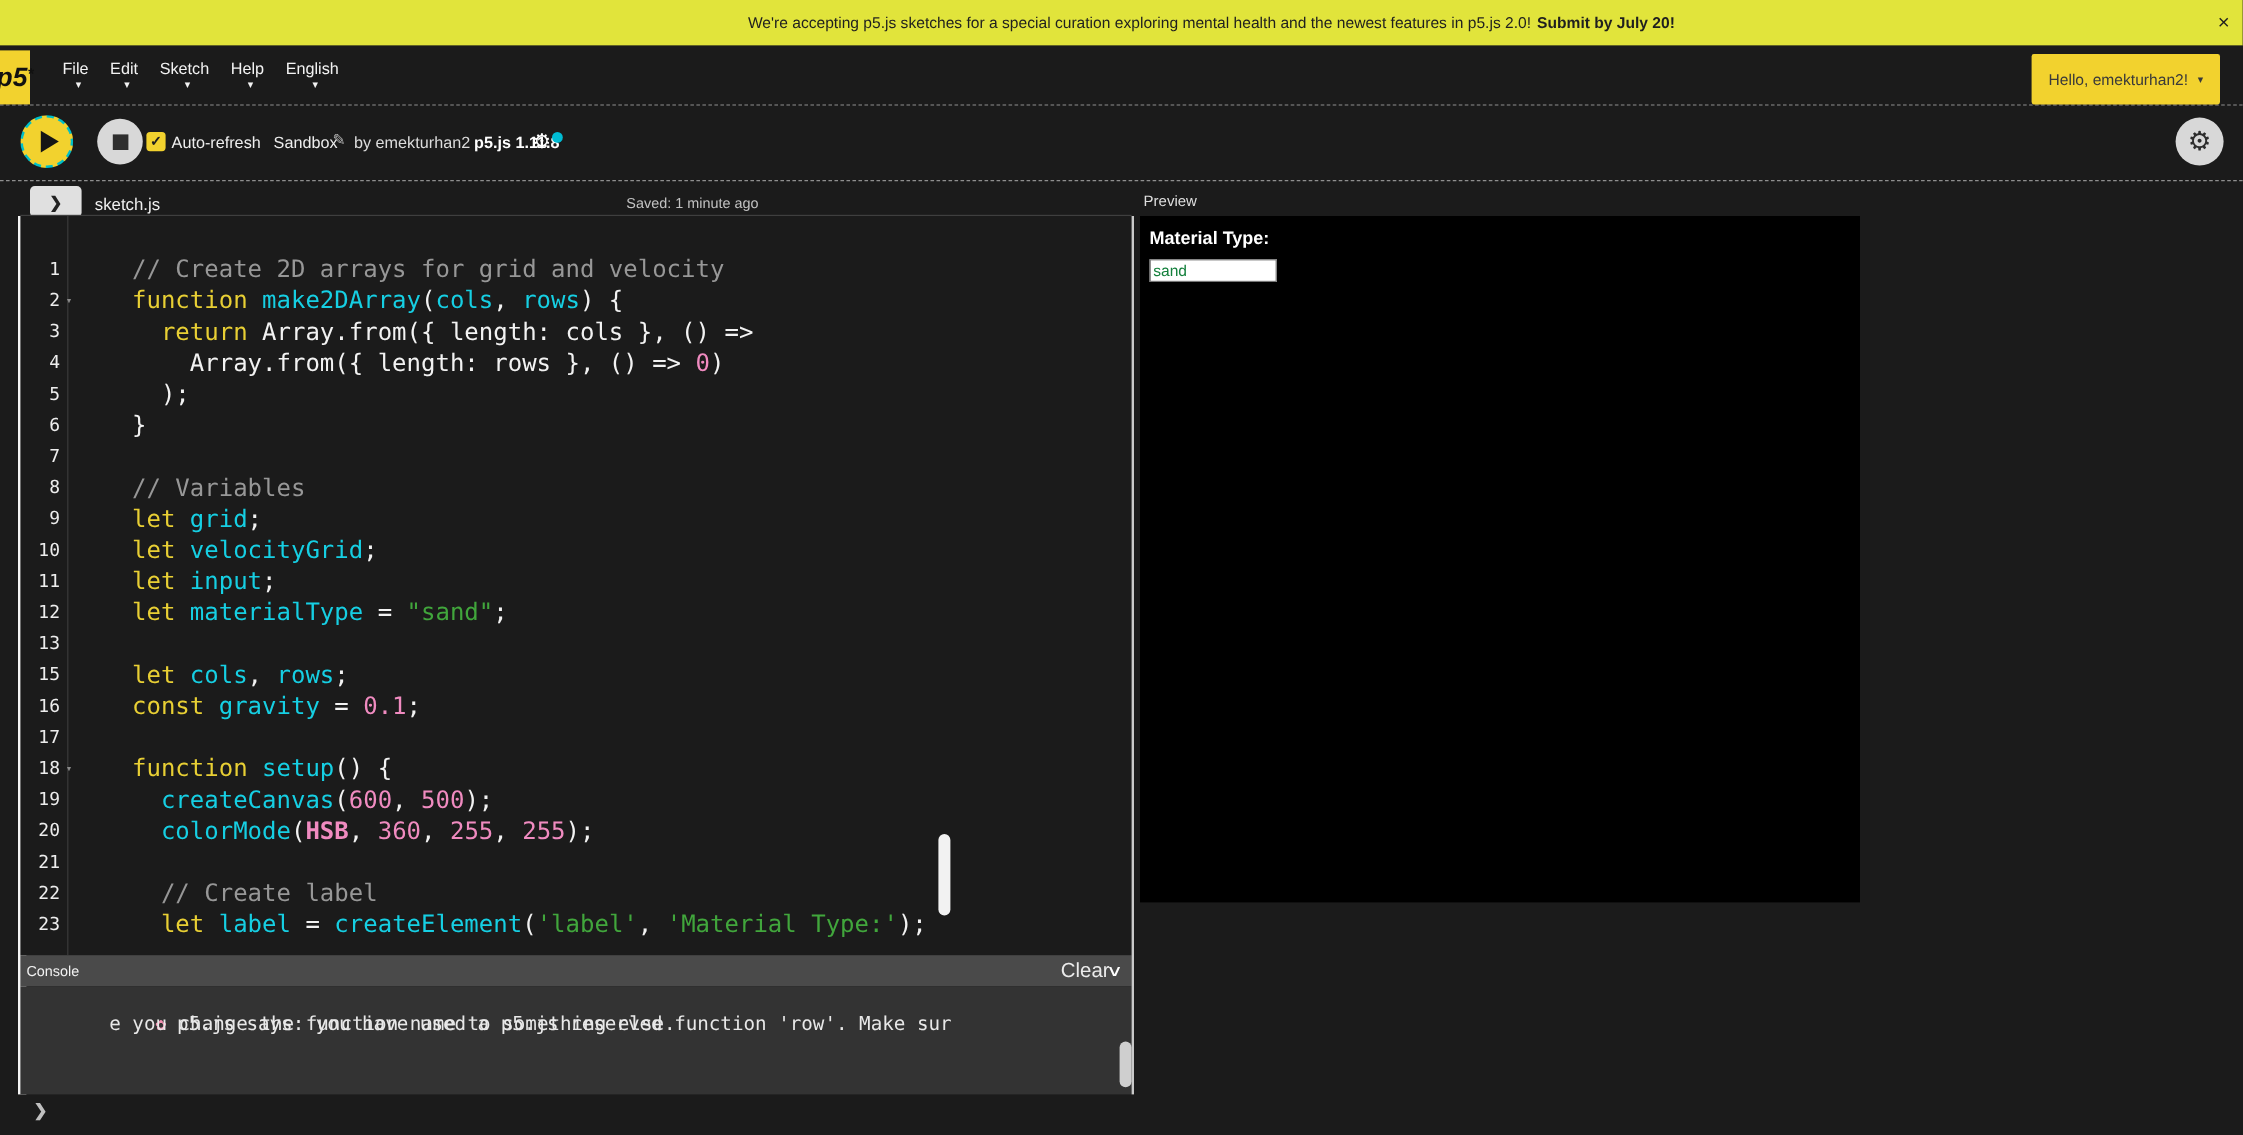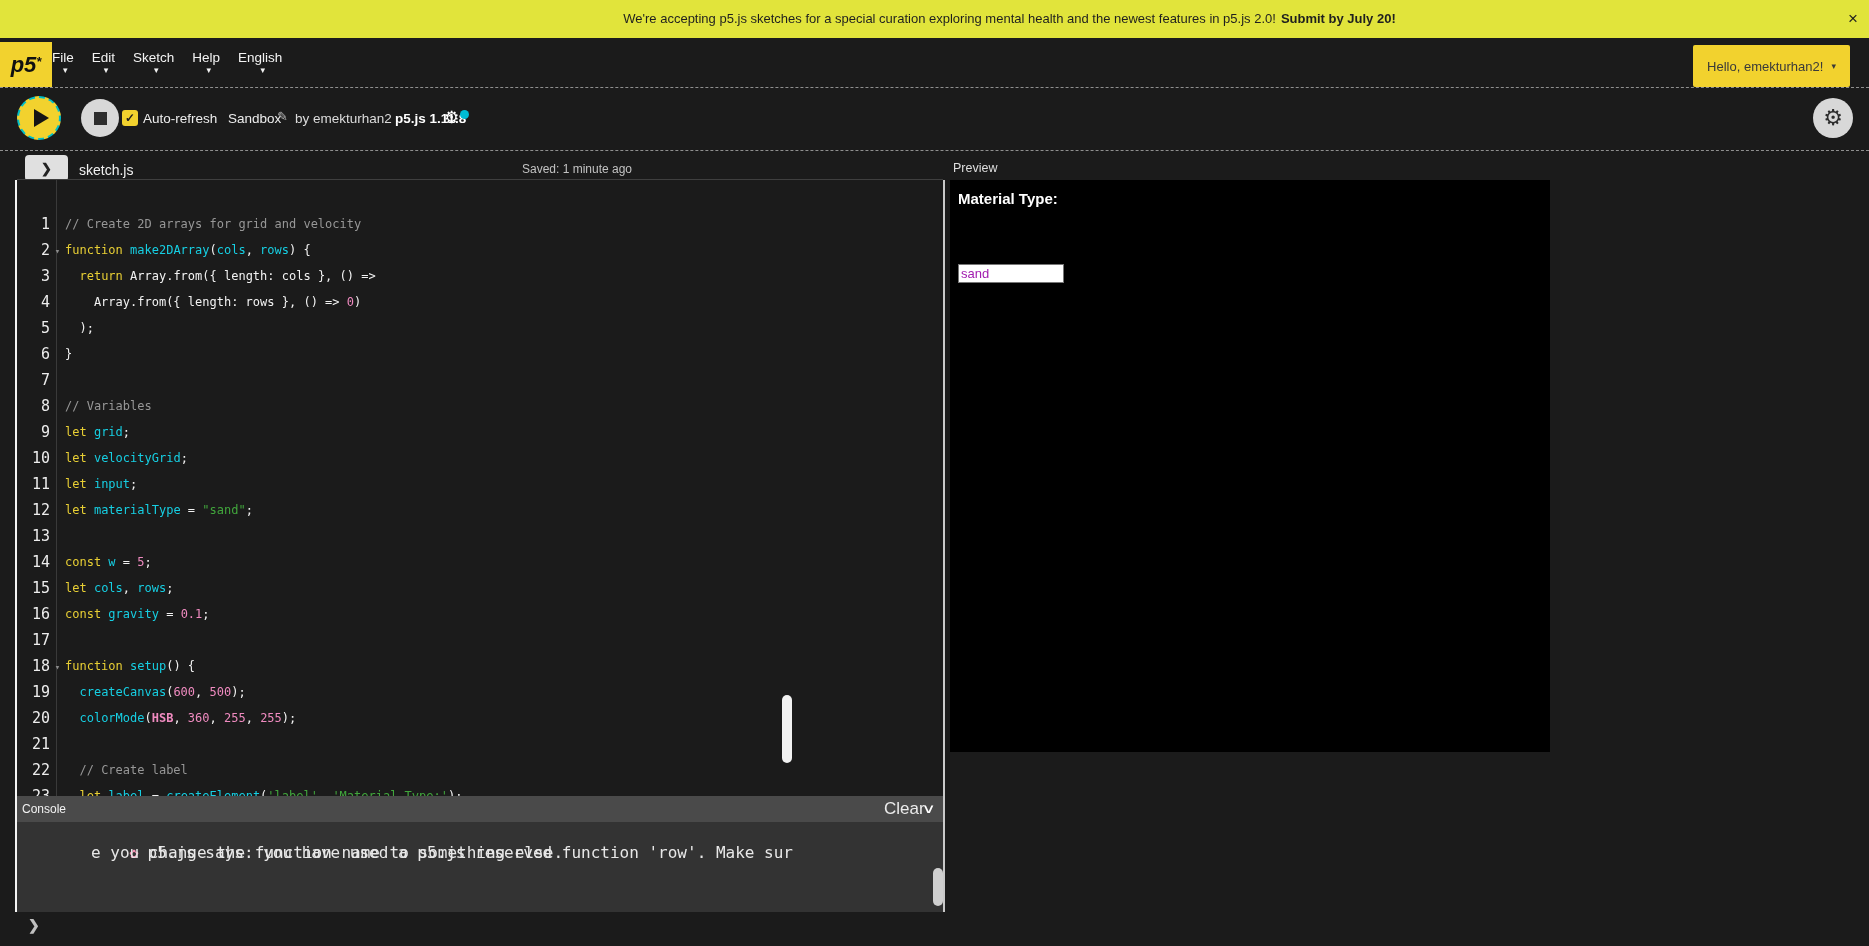--- a/index.html
+++ b/index.html
@@ -11,21 +11,21 @@
 
   
   .banner{left:0;top:0;width:1869px;height:38px;background:#e1e43b;color:#1f1f1f;
     font-size:13px;line-height:38px;text-align:center;padding-left:150px;box-sizing:border-box;}
   .banner b{margin-left:5px;}
   .banner-close{left:1838px;top:0;width:30px;height:38px;line-height:38px;text-align:center;
     color:#1f1f1f;font-size:17px;cursor:pointer;}
 
   
   .nav{left:0;top:38px;width:1869px;height:49px;background:#1b1b1b;}
-  .logo{left:0;top:42px;width:52px;height:45px;background:#f2d22e;color:#111;z-index:3;
+  .logo{left:0;top:42px;width:25px;height:45px;background:#f2d22e;color:#111;z-index:3;
     display:flex;align-items:center;justify-content:center;
     font-style:italic;font-weight:bold;font-size:22px;}
   .logo sup{font-size:13px;margin-top:-6px;}
   .menus{left:52px;top:38px;height:49px;display:flex;align-items:center;gap:18px;}
   .menu-item{color:#f3f3f3;font-size:13.5px;display:flex;align-items:center;cursor:pointer;flex-direction:column;}
   .menu-item .caret{font-size:9px;margin-left:5px;color:#f3f3f3;}
   .account{left:1693px;top:45px;width:157px;height:42px;background:#f2d22e;border-radius:2px;z-index:3;
     display:flex;align-items:center;justify-content:center;color:#3a3a3a;font-size:13px;cursor:pointer;}
   .account .caret{font-size:9px;margin-left:8px;}
 
@@ -58,21 +58,21 @@
   .tabbar-border{left:17px;top:179px;width:926px;height:1px;background:#3f3f3f;}
   .left-strip{left:15px;top:180px;width:7px;height:732px;background:#f5f5f5;}
 
   
   .editor{left:17px;top:180px;width:926px;height:616px;background:#1b1b1b;overflow:hidden;}
   .gutter-line{left:39px;top:0;width:1px;height:100%;background:#3a3a3a;position:absolute;}
   .code-lines{position:absolute;left:0;top:31px;width:100%;}
   .crow{display:flex;height:26px;line-height:26px;font-family:"DejaVu Sans Mono",monospace;}
   .ln{width:33px;text-align:right;color:#ededed;font-size:15px;flex:none;}
   .fold{width:15px;flex:none;text-align:center;color:#8a8a8a;font-size:9px;line-height:28px;}
-  .ctext{white-space:pre;font-size:12px;}
+  .ctext{white-space:pre;font-size:20px;margin-left:45px;}
   .t-c{color:#979797;}
   .t-k{color:#e8cf34;}
   .t-d{color:#16cfe3;}
   .t-n{color:#f08bc0;}
   .t-N{color:#f08bc0;font-weight:bold;}
   .t-s{color:#41a63c;}
   .t-p{color:#f2f2f2;}
   .ed-scroll{left:782px;top:695px;width:10px;height:68px;background:#f2f2f2;border-radius:5px;}
 
   
@@ -86,21 +86,21 @@
   .flower{color:#f48fb1;font-size:15px;margin-right:9px;}
   .con-scroll{left:933px;top:868px;width:10px;height:38px;background:#cfcfcf;border-radius:5px;}
   .prompt{left:28px;top:917px;font-size:14px;font-weight:bold;color:#c0c0c0;}
 
   
   .divider{left:943px;top:180px;width:2px;height:732px;background:#c9c9c9;}
   .preview-title{left:953px;top:161px;font-size:12.5px;color:#dedede;}
   .canvas{left:950px;top:180px;width:600px;height:572px;background:#000;}
   .material-label{position:absolute;left:8px;top:10px;color:#fff;font-size:15px;font-weight:600;}
   .material-input{position:absolute;left:8px;top:36px;width:100px;height:17px;background:#fff;
-    border:1px solid #767676;font-size:13px;color:#a21caf;padding:0 2px;font-family:"Liberation Sans",sans-serif;margin-top:48px;}
+    border:1px solid #767676;font-size:13px;color:#15803d;padding:0 2px;font-family:"Liberation Sans",sans-serif;}
 </style>
 </head>
 <body>
 
 <div class="abs banner">
   <span>We're accepting p5.js sketches for a special curation exploring mental health and the newest features in p5.js 2.0!</span><b>Submit by July 20!</b>
 </div>
 <div class="abs banner-close">×</div>
 
 <div class="abs nav"></div>
@@ -229,25 +229,20 @@
         <span class="ln">12</span>
         <span class="fold"></span>
         <span class="ctext"><span class="t-k">let</span><span class="t-p"> </span><span class="t-d">materialType</span><span class="t-p"> = </span><span class="t-s">"sand"</span><span class="t-p">;</span></span>
       </div>
       <div class="crow">
         <span class="ln">13</span>
         <span class="fold"></span>
         <span class="ctext"></span>
       </div>
       <div class="crow">
-        <span class="ln">14</span>
-        <span class="fold"></span>
-        <span class="ctext"><span class="t-k">const</span><span class="t-p"> </span><span class="t-d">w</span><span class="t-p"> = </span><span class="t-n">5</span><span class="t-p">;</span></span>
-      </div>
-      <div class="crow">
         <span class="ln">15</span>
         <span class="fold"></span>
         <span class="ctext"><span class="t-k">let</span><span class="t-p"> </span><span class="t-d">cols</span><span class="t-p">, </span><span class="t-d">rows</span><span class="t-p">;</span></span>
       </div>
       <div class="crow">
         <span class="ln">16</span>
         <span class="fold"></span>
         <span class="ctext"><span class="t-k">const</span><span class="t-p"> </span><span class="t-d">gravity</span><span class="t-p"> = </span><span class="t-n">0.1</span><span class="t-p">;</span></span>
       </div>
       <div class="crow">

